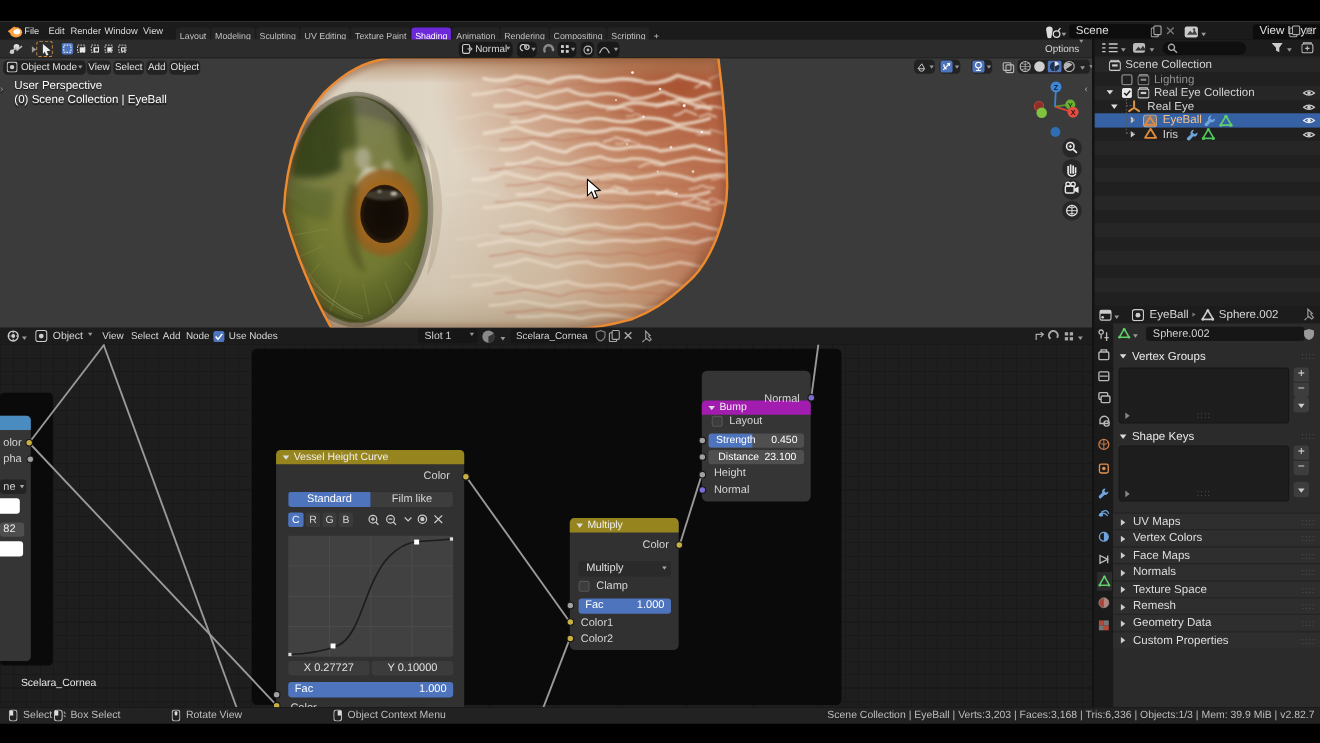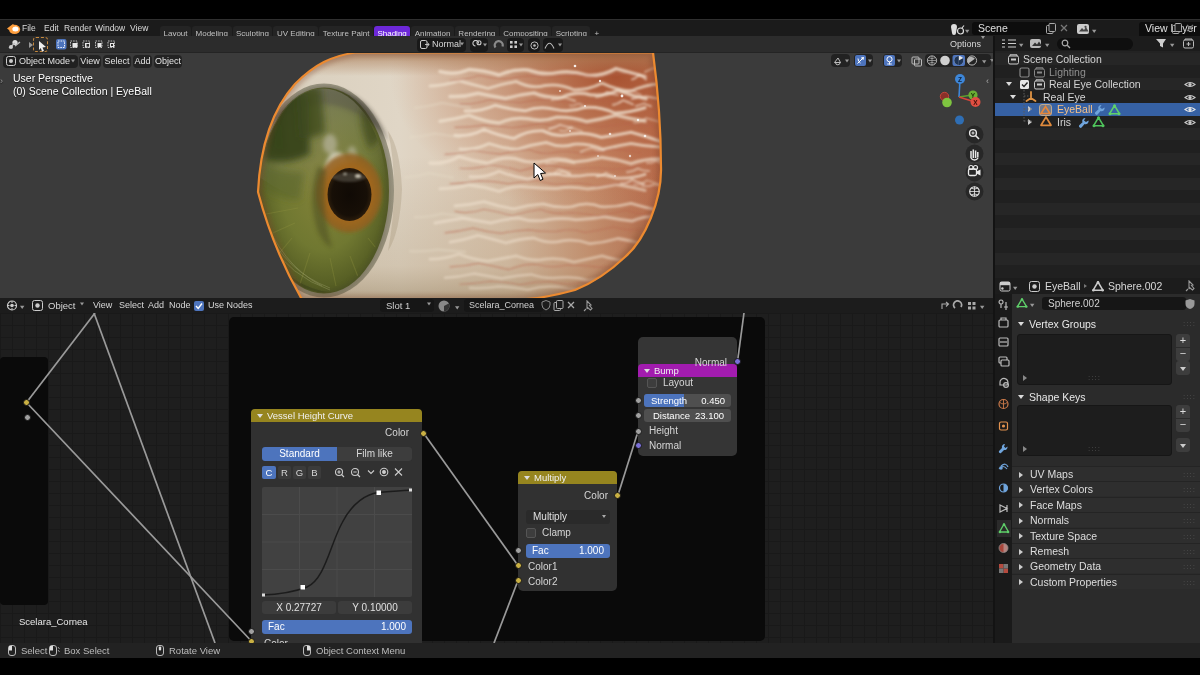--- a/index.html
+++ b/index.html
@@ -765,20 +765,32 @@
       <path d="M26.5,89.5 L95,0"></path>
       <path d="M26.5,89.5 L251.3,328"></path>
       <path d="M94,0 L215,330"></path>
       <path d="M423.5,120 L518,252.5"></path>
       <path d="M518,267.5 L494,330"></path>
       <path d="M618,182 L638,118.5"></path>
       <path d="M737.5,48.5 L744,0"></path>
     </g>
   </svg>
 
+  <div class="abs" style="left:0;top:65px;width:28px;height:223px;background:#353535;border-radius:0 4px 4px 0;">
+    <div class="abs" style="left:0;top:0;width:28px;height:13px;background:#4a8cc0;border-radius:0 4px 0 0;"></div>
+    <div class="ndtxt" style="left:3px;top:19px;">olor</div>
+    <div class="ndtxt" style="left:3px;top:34px;">pha</div>
+    <div class="field" style="left:0;top:58px;width:24px;height:13px;background:#232323;">
+      <span style="position:absolute;left:3px;top:0;">ne</span>
+          <span style="position:absolute;right:2px;top:5px;width:0;height:0;border-left:2.4px solid transparent;border-right:2.4px solid transparent;border-top:3.2px solid #aaa;"></span>
+    </div>
+    <div class="abs" style="left:0;top:75px;width:18px;height:14px;background:#fff;border-radius:0 3px 3px 0;"></div>
+    <div class="field" style="left:0;top:97px;width:19px;height:13px;background:#4f4f4f;color:#eee;padding-left:3px;">82</div>
+    <div class="abs" style="left:0;top:114px;width:21px;height:14px;background:#fff;border-radius:0 3px 3px 0;"></div>
+  </div>
   <div class="sock sy" style="left:23px;top:86px;"></div>
   <div class="sock sg" style="left:23.5px;top:100.5px;"></div>
 
   <div class="abs" style="left:251px;top:96px;width:171px;height:234px;background:#313131;border-radius:5px 5px 0 0;">
     <div class="nhead" style="top:0;background:#96851f;"><span class="caret" style="left:6px;top:5px;border-top-color:#ddd;"></span>Vessel Height Curve</div>
     <div class="ndtxt" style="right:13px;top:18px;">Color</div>
     <div class="abs" style="left:11px;top:38px;width:150px;height:14px;background:#262626;border-radius:3px;overflow:hidden;">
       <div class="abs" style="left:0;top:0;width:75px;height:14px;background:#4d74bd;color:#fff;font-size:10px;text-align:center;line-height:14px;">Standard</div>
       <div class="abs" style="left:75px;top:0;width:75px;height:14px;background:#3d3d3d;color:#d8d8d8;font-size:10px;text-align:center;line-height:14px;">Film like</div>
     </div>
@@ -884,15 +896,16 @@
   <svg style="position:absolute;left:156px;top:2px;" width="8" height="11" viewBox="0 0 8 11">
         <rect x="0.5" y="0.5" width="7" height="10" rx="2.5" fill="none" stroke="#bbb"></rect>
         <rect x="2.8" y="1.5" width="2.4" height="4" rx="1" fill="#ddd"></rect>
       </svg>
   <span style="position:absolute;left:169px;top:1.5px;">Rotate View</span>
   <svg style="position:absolute;left:303px;top:2px;" width="8" height="11" viewBox="0 0 8 11">
         <rect x="0.5" y="0.5" width="7" height="10" rx="2.5" fill="none" stroke="#bbb"></rect>
         <rect x="4" y="1" width="3" height="4.5" fill="#ddd"></rect>
       </svg>
   <span style="position:absolute;left:316px;top:1.5px;">Object Context Menu</span>
+  <span style="position:absolute;right:5px;top:1.5px;">Scene Collection | EyeBall | Verts:3,203 | Faces:3,168 | Tris:6,336 | Objects:1/3 | Mem: 39.9 MiB | v2.82.7</span>
 </div>
 
 </div>
 
 </body></html>

